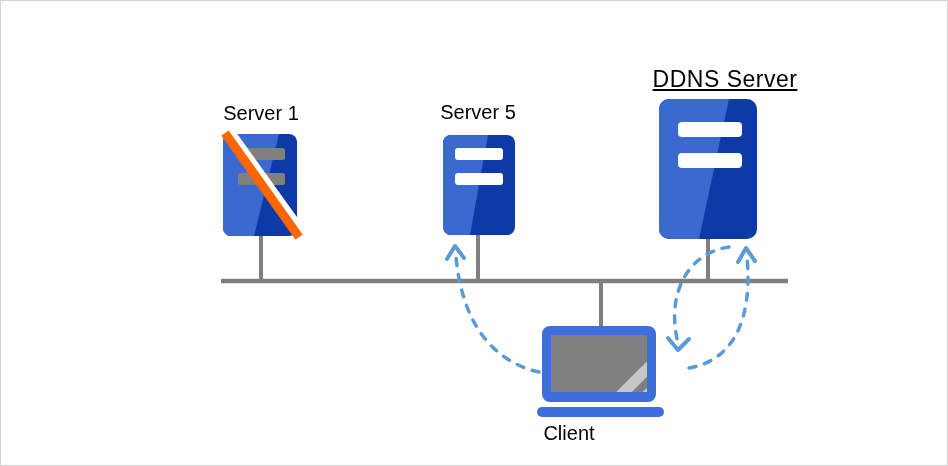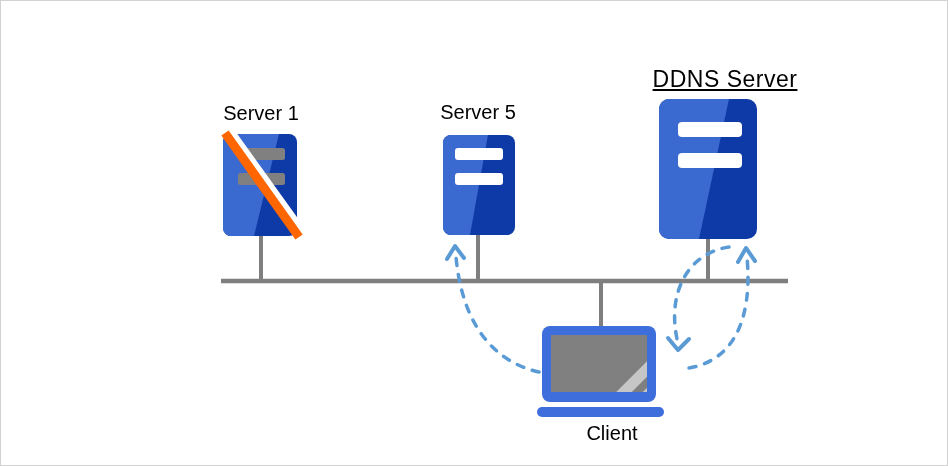--- a/index.html
+++ b/index.html
@@ -96,15 +96,15 @@
       <path d="M 667 337 L 677 349 L 688 338" stroke-width="4" stroke-linejoin="round"></path>
 
       <path d="M 688 367 C 730 360, 752 322, 746 256" stroke-width="3.5" stroke-dasharray="7 9"></path>
       <path d="M 737 261 L 745 247 L 754 260" stroke-width="4" stroke-linejoin="round"></path>
     </g>
   </svg>
 
   <div class="label" style="left:260px; top:101px;">Server 1</div>
   <div class="label" style="left:477px; top:100px;">Server 5</div>
   <div class="label label-ddns" style="left:724px; top:65px;">DDNS Server</div>
-  <div class="label" style="left:611px; top:421px;">Client</div>
+  <div class="label" style="left:568px; top:421px;">Client</div>
 
 </div>
 
 </body></html>

